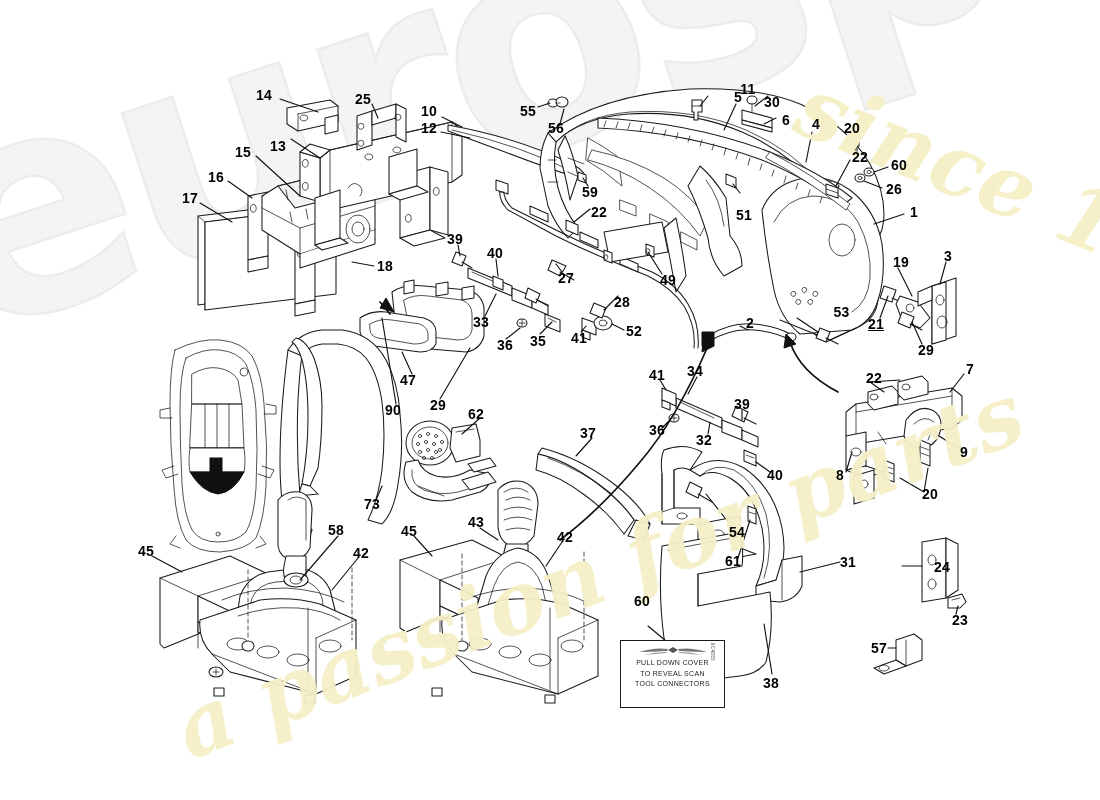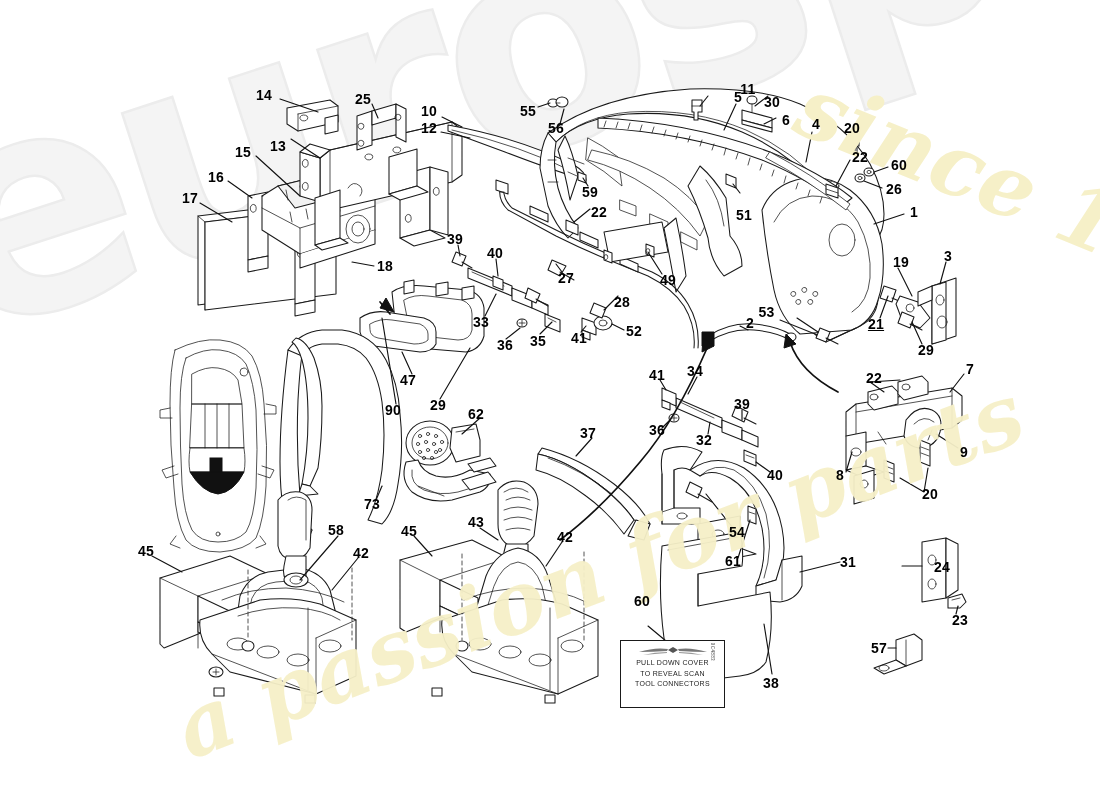--- a/index.html
+++ b/index.html
@@ -718,21 +718,21 @@
       <div class="num" style="left: 668px; top: 280px;">49</div>
       <div class="num" style="left: 901px; top: 262px;">19</div>
       <div class="num" style="left: 948px; top: 256px;">3</div>
       <div class="num" style="left: 622px; top: 302px;">28</div>
       <div class="num" style="left: 481px; top: 322px;">33</div>
       <div class="num" style="left: 634px; top: 331px;">52</div>
       <div class="num" style="left: 505px; top: 345px;">36</div>
       <div class="num" style="left: 538px; top: 341px;">35</div>
       <div class="num" style="left: 579px; top: 338px;">41</div>
       <div class="num" style="left: 750px; top: 323px;">2</div>
-      <div class="num" style="left: 755px; top: 312px; padding-left: 23px;">53</div>
+      <div class="num" style="left: 830px; top: 312px; padding-left: 23px;">53</div>
       <div class="num" style="left: 876px; top: 324px; text-decoration: underline;">21</div>
       <div class="num" style="left: 926px; top: 350px;">29</div>
       <div class="num" style="left: 408px; top: 380px;">47</div>
       <div class="num" style="left: 393px; top: 410px;">90</div>
       <div class="num" style="left: 438px; top: 405px;">29</div>
       <div class="num" style="left: 695px; top: 371px;">34</div>
       <div class="num" style="left: 657px; top: 375px;">41</div>
       <div class="num" style="left: 742px; top: 404px;">39</div>
       <div class="num" style="left: 657px; top: 430px;">36</div>
       <div class="num" style="left: 704px; top: 440px;">32</div>

